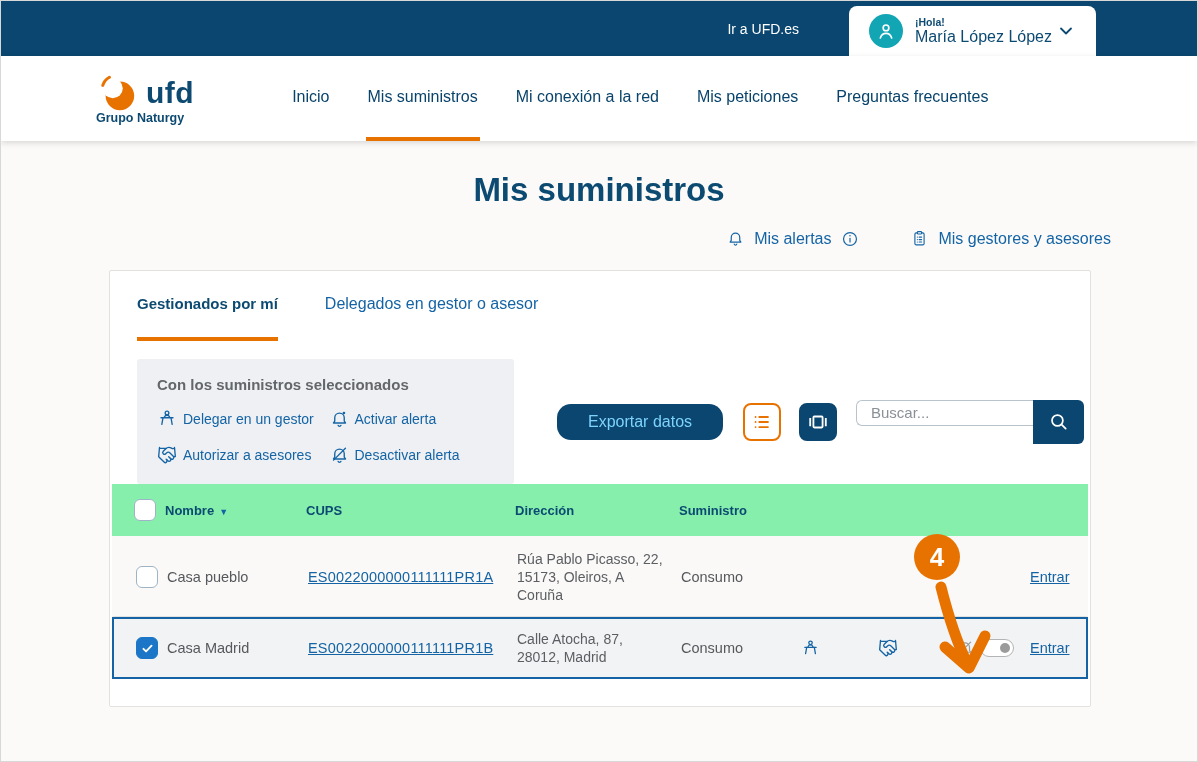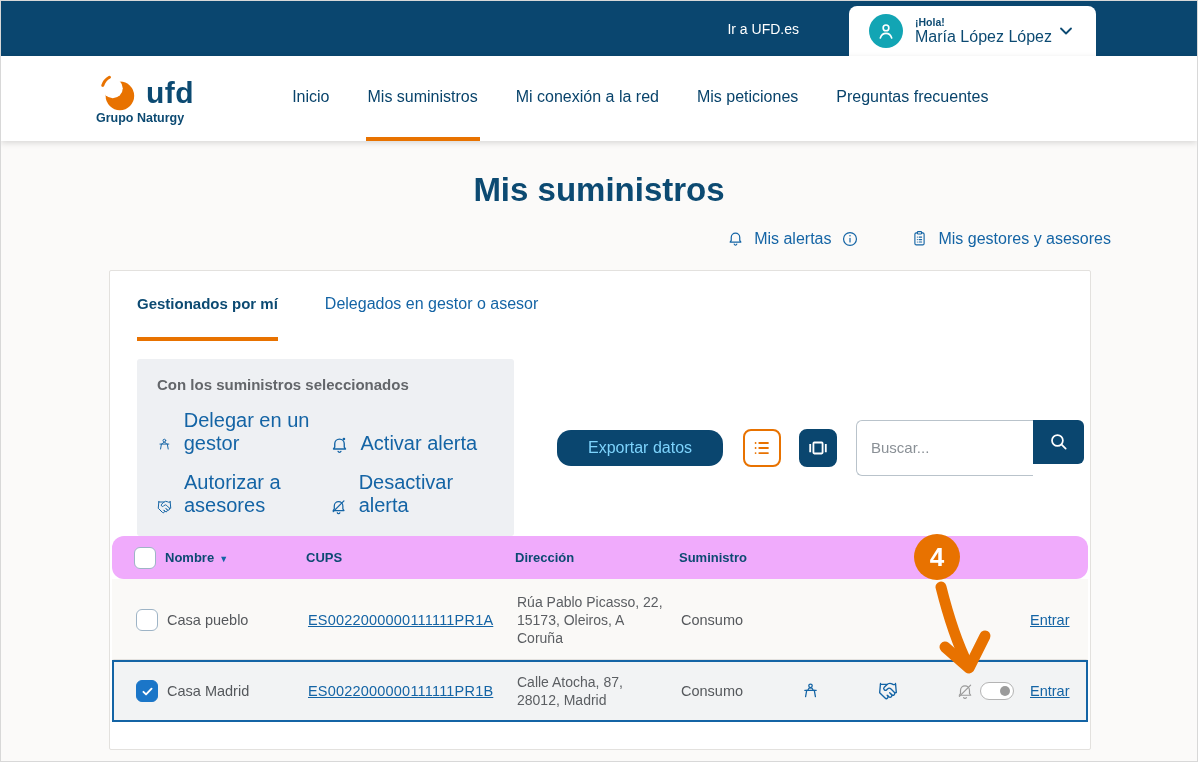--- a/index.html
+++ b/index.html
@@ -36,38 +36,38 @@
   .card { width:982px; margin:22px 0 0 108px; background:#fff; border:1px solid #E3E1DE; border-radius:2px; padding:24px 0 27px 0; position:relative; }
 
   .tabs { display:flex; gap:47px; padding-left:27px; }
   .tab { font-size:16px; color:#1464A5; padding-bottom:24px; border-bottom:4px solid transparent; cursor:pointer; }
   .tab.active { font-weight:bold; font-size:15px; color:#0C4A72; border-bottom-color:#E87200; }
 
   .bulk-row { display:flex; align-items:center; padding:18px 6px 0 27px; }
   .bulk-panel { width:377px; background:#EEF0F3; border-radius:3px; padding:17px 20px 19px 20px; }
   .bulk-title { font-size:15px; font-weight:bold; color:#63666A; }
   .bulk-grid { display:grid; grid-template-columns:1fr 1fr; gap:16px 8px; margin-top:16px; }
-  .bulk-action { display:flex; align-items:flex-end; gap:12px; color:#1464A5; font-size:20px; cursor:pointer; }
+  .bulk-action { display:flex; align-items:center; gap:6px; color:#1464A5; font-size:14px; cursor:pointer; }
 
   .toolbar { margin-left:auto; display:flex; align-items:center; }
   .btn-export { width:166px; height:36px; background:#0A466F; color:#7dd3fc; font-size:16px; border:none; border-radius:14px; cursor:pointer; font-family:inherit; }
   .view-btn { width:38px; height:38px; border-radius:8px; display:flex; align-items:center; justify-content:center; cursor:pointer; }
   .view-list { margin-left:20px; background:#fff; border:2px solid #E87200; color:#E87200; }
   .view-cards { margin-left:18px; background:#0A466F; border:2px solid #0A466F; color:#fff; }
   .search-group { margin-left:19px; display:flex; }
-  .search-input { width:177px; height:56px; border:1px solid #B9C3CB; border-right:none; border-radius:6px 0 0 6px; padding:0 14px; font-size:15px; color:#55585C; font-family:inherit; outline:none; }
+  .search-input { width:177px; height:26px; border:1px solid #B9C3CB; border-right:none; border-radius:6px 0 0 6px; padding:0 14px; font-size:15px; color:#55585C; font-family:inherit; outline:none; }
   .search-input::placeholder { color:#8A9096; }
   .search-btn { width:51px; height:44px; background:#0A466F; border:none; border-radius:0 6px 6px 0; color:#fff; display:flex; align-items:center; justify-content:center; cursor:pointer; }
 
   .count { font-size:14px; color:#5B5E62; margin:24px 0 12px 29px; }
 
   
   .table { margin:0 2px; }
   .t-grid { display:grid; grid-template-columns:53px 141px 209px 164px 110px 223px 1fr; align-items:center; }
-  .t-head { background:#f0abfc; height:43px; font-size:13px; font-weight:bold; color:#0C4A72;border-radius:12px; }
+  .t-head { background:#86efac; height:52px; font-size:13px; font-weight:bold; color:#0C4A72; }
   .t-row { border:2px solid transparent; border-bottom:1px solid #E4E2DF; }
   .t-row.r1 { height:81px; background:#FAF9F7; }
   .t-row.r2 { height:62px; background:#F2F3F4; border:2px solid #1464A5; }
   .cell-check { padding-left:22px; }
   .checkbox { width:22px; height:22px; border:1.6px solid #9EB4C6; border-radius:6px; background:#fff; cursor:pointer; }
   .checkbox.checked { background:#1B76C8; border-color:#1B76C8; display:flex; align-items:center; justify-content:center; }
   .sort-caret { color:#1464A5; font-size:9px; margin-left:5px; }
   .cell-name { font-size:14.5px; color:#55585C; }
   .cell-cups a, .cups-link { color:#1464A5; font-size:14.5px; text-decoration:underline; letter-spacing:.2px; cursor:pointer; }
   .cell-addr { font-size:14px; color:#5B5E62; line-height:1.3; padding-right:16px; }

